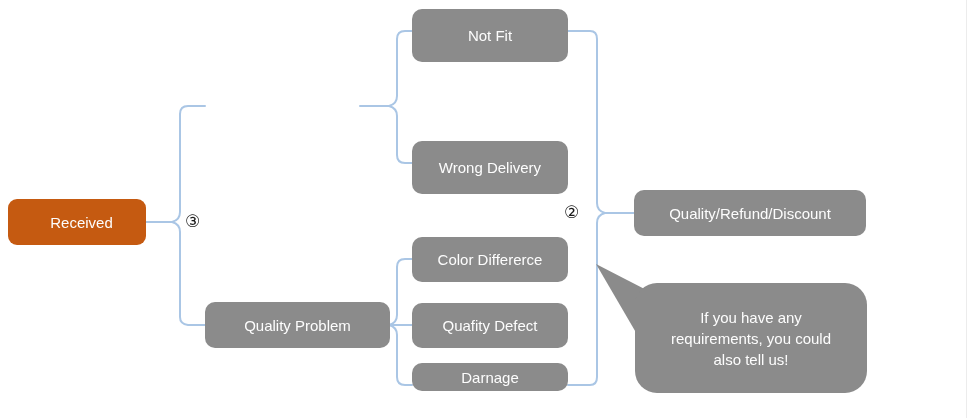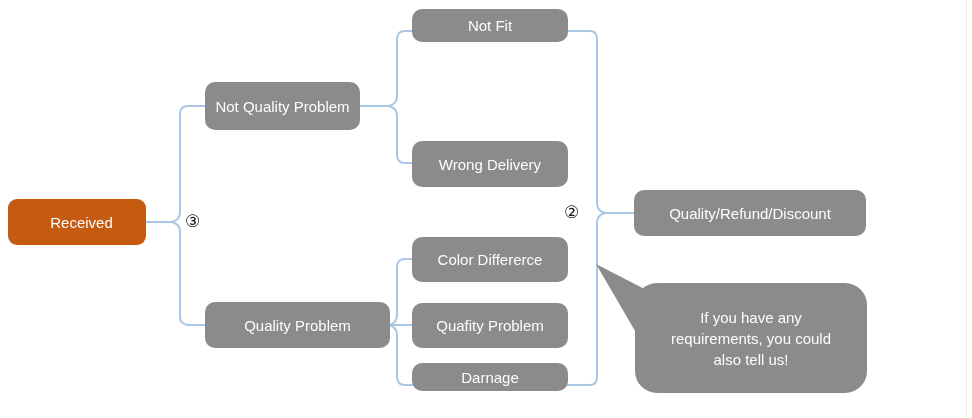--- a/index.html
+++ b/index.html
@@ -32,22 +32,22 @@
     line-height: 19px;
     border-radius: 10px;
     box-sizing: border-box;
     padding: 2px 6px;
   }
   .node.orange { background: #c55a11; border-radius: 9px; }
 
   .n-received   { left: 8px;   top: 199px; width: 138px; height: 46px; padding-left: 15px; }
   .n-nqp        { left: 205px; top: 82px;  width: 155px; height: 48px; }
   .n-qp         { left: 205px; top: 302px; width: 185px; height: 46px; }
-  .n-notfit     { left: 412px; top: 9px;   width: 156px; height: 33px; }
-  .n-wrongdel   { left: 412px; top: 141px; width: 156px; height: 46px; }
+  .n-notfit     { left: 412px; top: 9px;   width: 156px; height: 53px; }
+  .n-wrongdel   { left: 412px; top: 141px; width: 156px; height: 53px; }
   .n-colordiff  { left: 412px; top: 237px; width: 156px; height: 45px; }
   .n-qualdef    { left: 412px; top: 303px; width: 156px; height: 45px; }
   .n-darnage    { left: 412px; top: 363px; width: 156px; height: 28px; }
   .n-resend     { left: 634px; top: 190px; width: 232px; height: 46px; }
 
   .callout {
     position: absolute;
     left: 635px; top: 283px;
     width: 232px; height: 110px;
     background: #8b8b8b;
@@ -97,42 +97,39 @@
     <path d="M568,31 H590 Q597,31 597,39 V203 Q597,211 605,213 Q597,215 597,223 V377 Q597,385 590,385 H568" stroke="#aac6e5" stroke-width="2" stroke-linecap="round"></path>
     <path d="M605,213 H634" stroke="#aac6e5" stroke-width="2" stroke-linecap="round"></path>
 
     <polygon points="596,264 660,297 638,336" fill="#8b8b8b"></polygon>
   </svg>
 
   <div class="node orange n-received">
     <span>Received</span>
   </div>
 
-  <div class="node n-nqp">
-    <span>Not Quality Problem</span>
-  </div>
 
   <div class="node n-qp">
     <span>Quality Problem</span>
   </div>
 
   <div class="node n-notfit">
     <span>Not Fit</span>
   </div>
 
   <div class="node n-wrongdel">
     <span>Wrong Delivery</span>
   </div>
 
   <div class="node n-colordiff">
     <span>Color Differerce</span>
   </div>
 
   <div class="node n-qualdef">
-    <span>Quafity Problem</span>
+    <span>Quafity Defect</span>
   </div>
 
   <div class="node n-darnage">
     <span>Darnage</span>
   </div>
 
   <div class="node n-resend">
     <span>Quality/Refund/Discount</span>
   </div>
 

